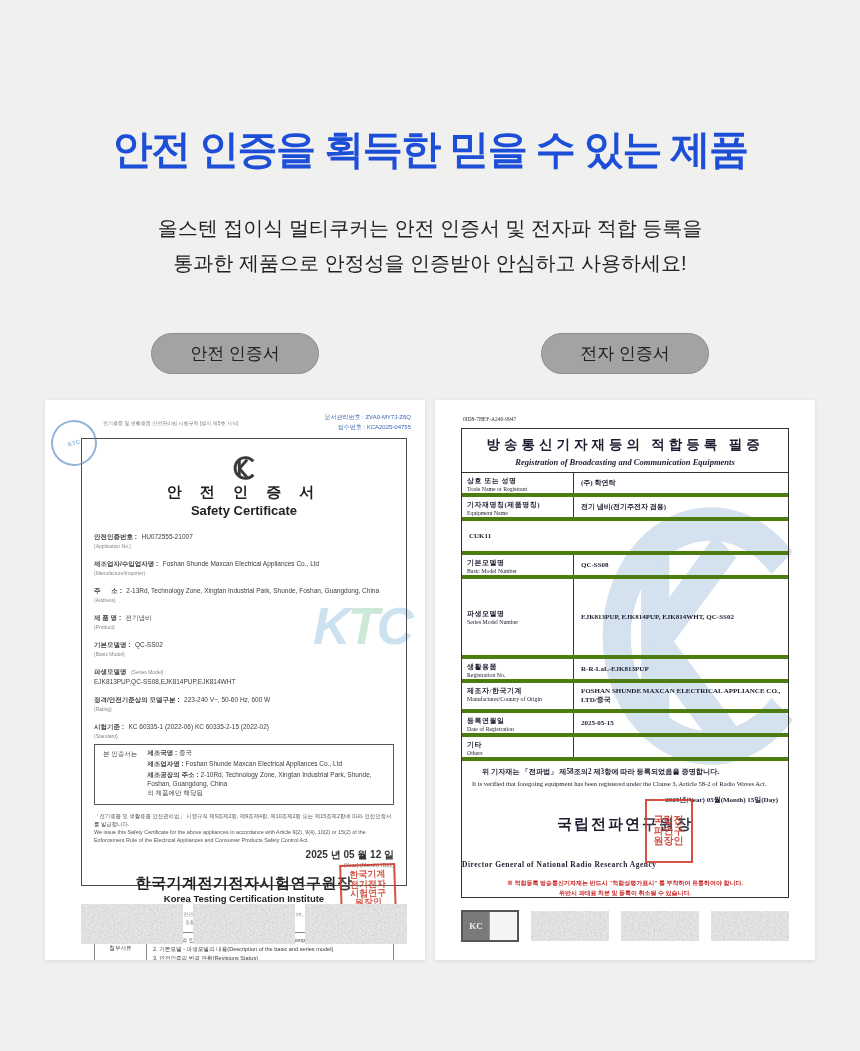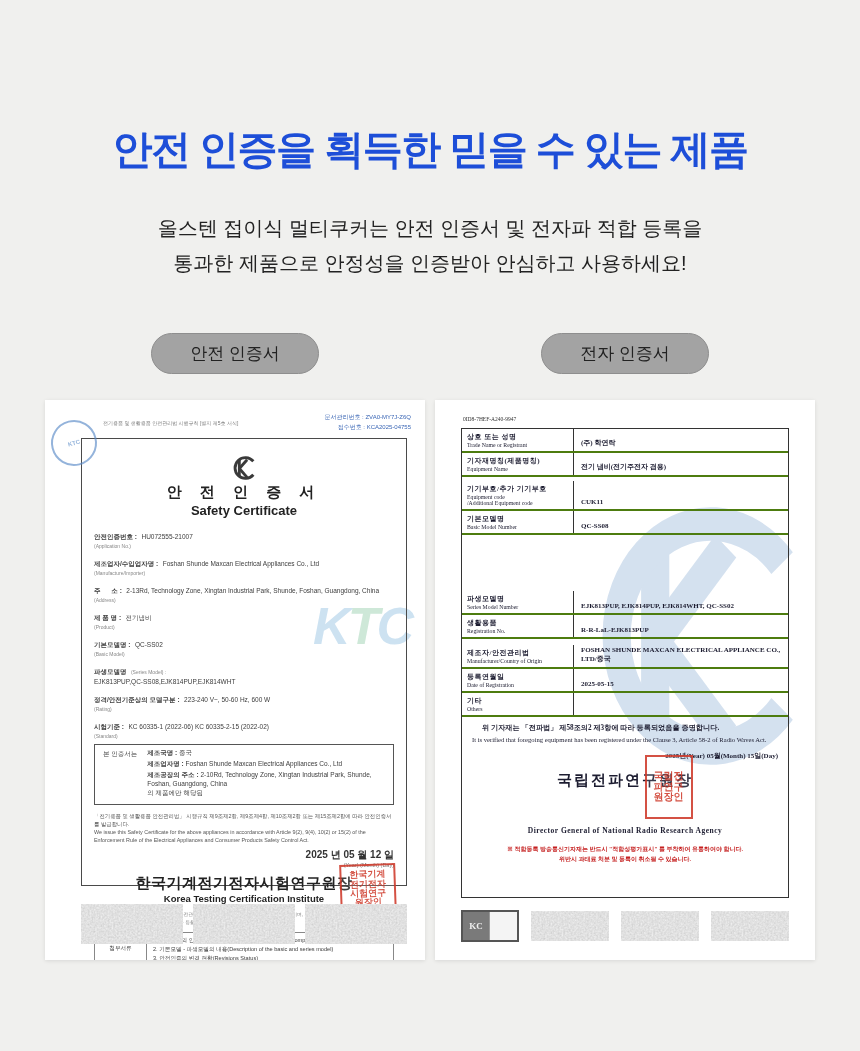--- a/index.html
+++ b/index.html
@@ -73,37 +73,37 @@
 
   
   .rc { font-family:"Liberation Serif", serif; color:#1c1c30; }
   .rc-code { position:absolute; top:16px; left:28px; font-size:5.5px; color:#333; z-index:2; }
   .kc-watermark { position:absolute; top:96px; right:0px; z-index:0; color:#c6d7ea; opacity:.75; }
   .rc-box { position:absolute; left:26px; right:26px; top:28px; bottom:62px;
     border:1.5px solid #333; z-index:1; display:flex; flex-direction:column; }
   .rc-titleblock { border-bottom:1px solid #333; text-align:center; padding:7px 4px 5px; }
   .rc-title-ko { font-size:13.5px; font-weight:800; letter-spacing:4px; }
   .rc-title-en { font-size:8.5px; font-weight:700; font-style:italic; margin-top:3px; }
-  .rrow { display:flex; border-bottom:2px solid #4d7c0f; min-height:24px;align-items:flex-end; }
+  .rrow { display:flex; border-bottom:4px solid #4d7c0f; min-height:24px; }
   .rrow.tall { min-height:80px; }
   .rrow.h34 { min-height:34px; }
   .rrow.h30 { min-height:30px; }
   .rrow.last { }
   .r-lbl { width:112px; border-right:1px solid #333; padding:3px 5px; }
   .r-lbl .lk { font-size:7px; font-weight:700; letter-spacing:.5px; }
   .r-lbl .le { font-size:5.8px; white-space:pre-line; }
   .r-val { flex:1; padding:3px 7px; font-size:7px; font-weight:700; display:flex; align-items:center; }
   .rc-statement { padding:6px 10px 0; }
   .rc-st-ko { font-size:7.2px; font-weight:700; text-indent:10px; }
   .rc-st-en { font-size:6.6px; margin-top:2px; line-height:1.5; }
   .rc-date { text-align:right; font-size:7px; font-weight:700; padding:6px 10px 0; }
   .rc-issuer-wrap { position:relative; text-align:center; margin-top:10px; }
   .rc-issuer { font-size:15px; font-weight:700; letter-spacing:2px;margin-top:22px; }
   .seal-right { position:absolute; left:56%; top:-16px; width:48px; height:64px; font-size:10px; }
-  .rc-director { text-align:center; font-size:7.5px; font-weight:700; margin-top:36px; letter-spacing:.5px; }
+  .rc-director { text-align:left; font-size:7.5px; font-weight:700; margin-top:26px; letter-spacing:.5px; }
   .rc-warning { text-align:center; color:#c52020; font-weight:700; margin-top:9px; line-height:1.7; }
   .rc-warning .w1 { font-size:6px; }
   .rc-warning .w2 { font-size:6px; }
   .rc-noise { position:absolute; left:26px; right:26px; bottom:18px; display:flex; gap:12px; z-index:1; align-items:center; }
   .kc-label-img { width:58px; height:32px; border:2px solid #555; background:#e8e8e8; display:flex; }
   .kc-label-img .d { width:26px; background:#7a7a7a; color:#eee; font-size:9px; font-weight:800;
     display:flex; align-items:center; justify-content:center; }
   .kc-label-img .l { flex:1; background:#f4f4f4; border-left:1px solid #999; }
   .rc-noise svg { flex:1; height:30px; }
 
@@ -266,41 +266,40 @@
       <svg class="kc-watermark" width="235" height="280" viewBox="0 0 100 100" preserveAspectRatio="none">
         <g fill="none" stroke="currentColor" stroke-width="12" stroke-linecap="butt">
           <path d="M32 16 V84"></path>
             <path d="M32 52 L62 18"></path>
             <path d="M32 52 L62 86"></path>
           <path d="M86 24 A40 40 0 1 0 86 76"></path>
         </g>
       </svg>
 
       <div class="rc-box">
+        <div class="rc-titleblock">
+          <div class="rc-title-ko">방송통신기자재등의 적합등록 필증</div>
+          <div class="rc-title-en">Registration of Broadcasting and Communication Equipments</div>
+        </div>
 
         <div class="rrow">
           <div class="r-lbl">
               <div class="lk">상호 또는 성명</div>
               <div class="le">Trade Name or Registrant</div>
             </div>
           <div class="r-val">(주) 학연락</div>
         </div>
         <div class="rrow">
           <div class="r-lbl">
               <div class="lk">기자재명칭(제품명칭)</div>
               <div class="le">Equipment Name</div>
             </div>
           <div class="r-val">전기 냄비(전기주전자 겸용)</div>
         </div>
         <div class="rrow h34">
-          <div class="r-lbl">
-              <div class="lk">기기부호/추가 기기부호</div>
-              <div class="le">Equipment code
-/Additional Equipment code</div>
-            </div>
           <div class="r-val">CUK11</div>
         </div>
         <div class="rrow">
           <div class="r-lbl">
               <div class="lk">기본모델명</div>
               <div class="le">Basic  Model  Number</div>
             </div>
           <div class="r-val">QC-SS08</div>
         </div>
         <div class="rrow tall">
@@ -312,21 +311,21 @@
         </div>
         <div class="rrow">
           <div class="r-lbl">
               <div class="lk">생활용품</div>
               <div class="le">Registration No.</div>
             </div>
           <div class="r-val">R-R-LaL-EJK813PUP</div>
         </div>
         <div class="rrow h30">
           <div class="r-lbl">
-              <div class="lk">제조자/안전관리법</div>
+              <div class="lk">제조자/한국기계</div>
               <div class="le">Manufacturer/Country of Origin</div>
             </div>
           <div class="r-val">FOSHAN SHUNDE MAXCAN ELECTRICAL APPLIANCE CO., LTD/중국</div>
         </div>
         <div class="rrow">
           <div class="r-lbl">
               <div class="lk">등록연월일</div>
               <div class="le">Date of Registration</div>
             </div>
           <div class="r-val">2025-05-15</div>

